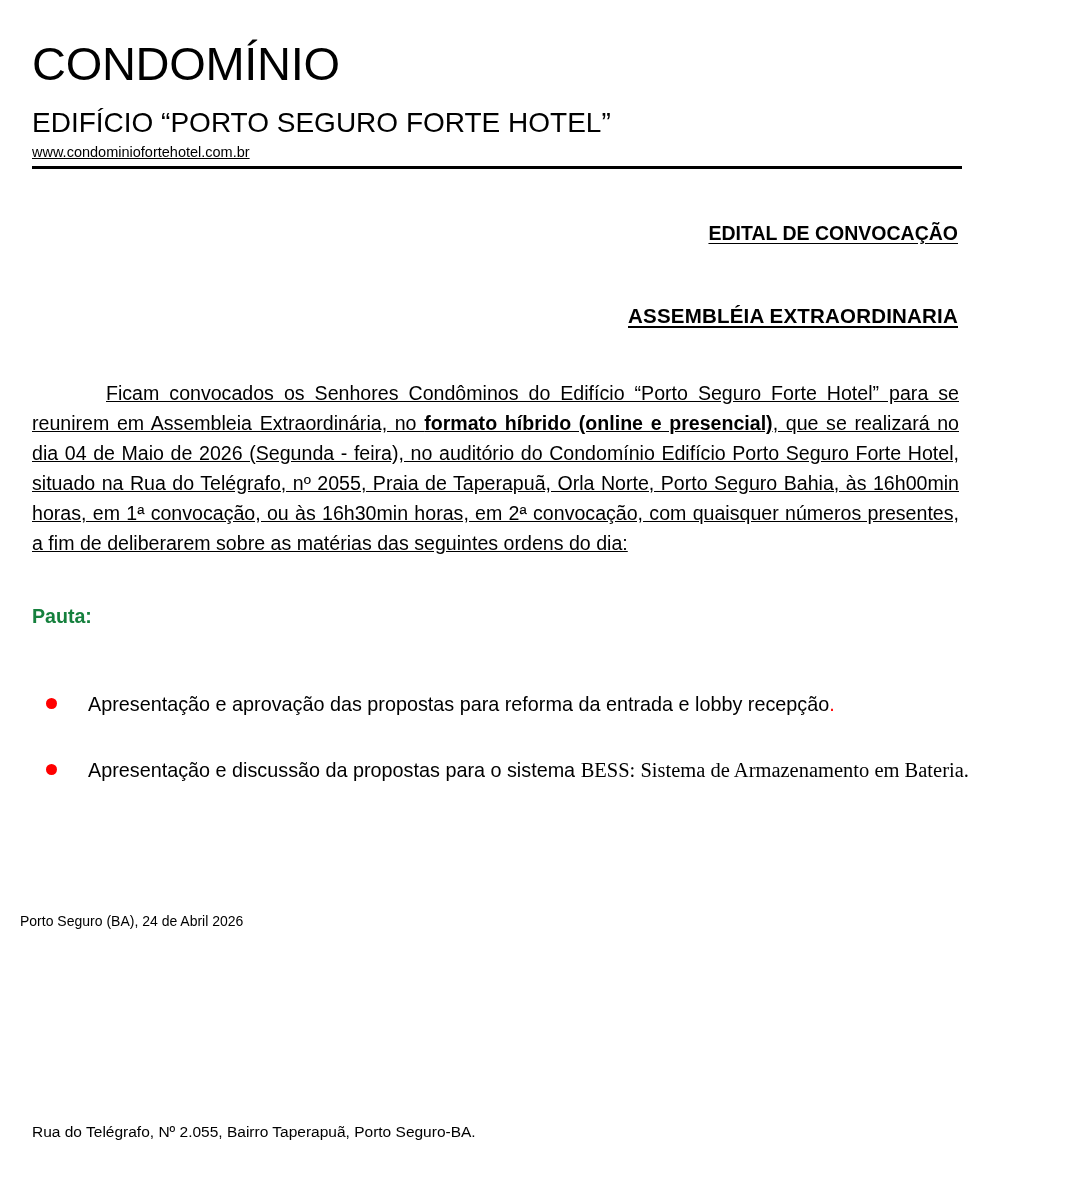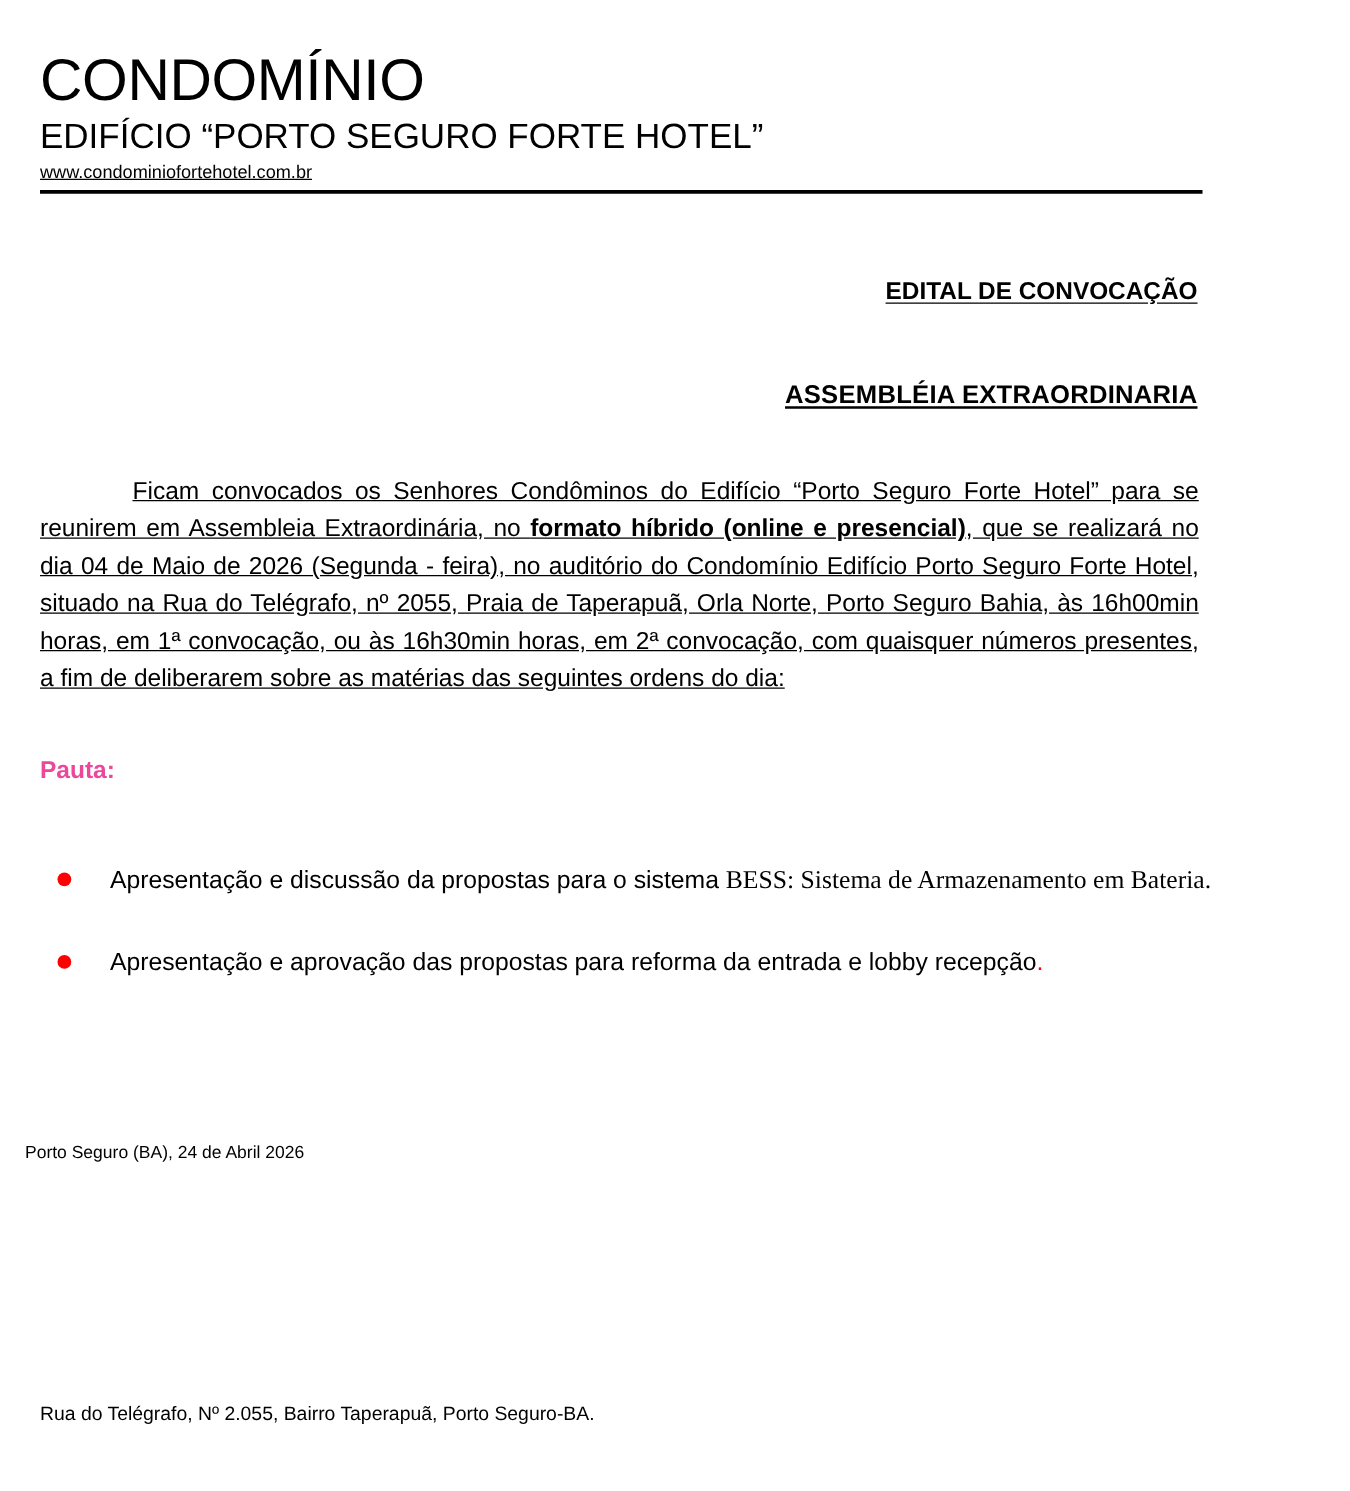--- a/index.html
+++ b/index.html
@@ -32,21 +32,21 @@
   }
   .lh-title {
     font-size: 47px;
     line-height: 52px;
     letter-spacing: -0.3px;
     white-space: nowrap;
   }
   .lh-sub {
     font-size: 28px;
     line-height: 34px;
-    margin-top: 2px;
+    margin-top: 16px;
     white-space: nowrap;
   }
   .lh-url {
     font-size: 14.5px;
     line-height: 18px;
     margin-top: 3px;
     white-space: nowrap;
     text-decoration: underline;
   }
   .lh-rule {
@@ -87,21 +87,21 @@
   }
   .body-par b { font-weight: bold; }
 
   
   .pauta {
     position: absolute;
     left: 32px;
     top: 605px;
     font-size: 19.6px;
     font-weight: bold;
-    color: #ec4899;
+    color: #15803d;
   }
 
   
   .agenda {
     position: absolute;
     left: 32px;
     top: 686px;
     width: 1018px;
   }
   .agenda-item {
@@ -175,27 +175,27 @@
     <span>ASSEMBLÉIA  EXTRAORDINARIA</span>
   </div>
 
   <div class="body-par"><span>Ficam convocados os Senhores Condôminos do Edifício “Porto Seguro Forte Hotel” para se reunirem em Assembleia  Extraordinária, no </span><b>formato híbrido (online e presencial)</b><span>, que se realizará no dia 04 de Maio de 2026 (Segunda - feira), no auditório do Condomínio Edifício Porto Seguro Forte Hotel, situado na Rua do Telégrafo, nº 2055, Praia de Taperapuã, Orla Norte, Porto Seguro Bahia, às 16h00min horas, em 1ª convocação, ou às 16h30min horas, em 2ª convocação, com quaisquer números presentes, a fim de deliberarem sobre as matérias das seguintes ordens do dia:</span></div>
 
   <div class="pauta">Pauta:</div>
 
   <div class="agenda">
 
     <div class="agenda-item">
+      <span class="bullet"></span><span>Apresentação e aprovação das  propostas para reforma da entrada e lobby recepção</span><span class="red-dot">.</span>
+    </div>
+
+    <div class="agenda-item">
       <span class="bullet"></span><span>Apresentação e discussão da propostas para o sistema </span><span class="serif">BESS: Sistema de Armazenamento em Bateria.</span>
     </div>
 
-    <div class="agenda-item">
-      <span class="bullet"></span><span>Apresentação e aprovação das  propostas para reforma da entrada e lobby recepção</span><span class="red-dot">.</span>
-    </div>
-
   </div>
 
   <div class="closing-date">Porto Seguro (BA), 24 de Abril 2026</div>
 
 
   <div class="footer">Rua do Telégrafo, Nº 2.055, Bairro Taperapuã, Porto Seguro-BA.</div>
 
 </div>
 
 </body></html>

